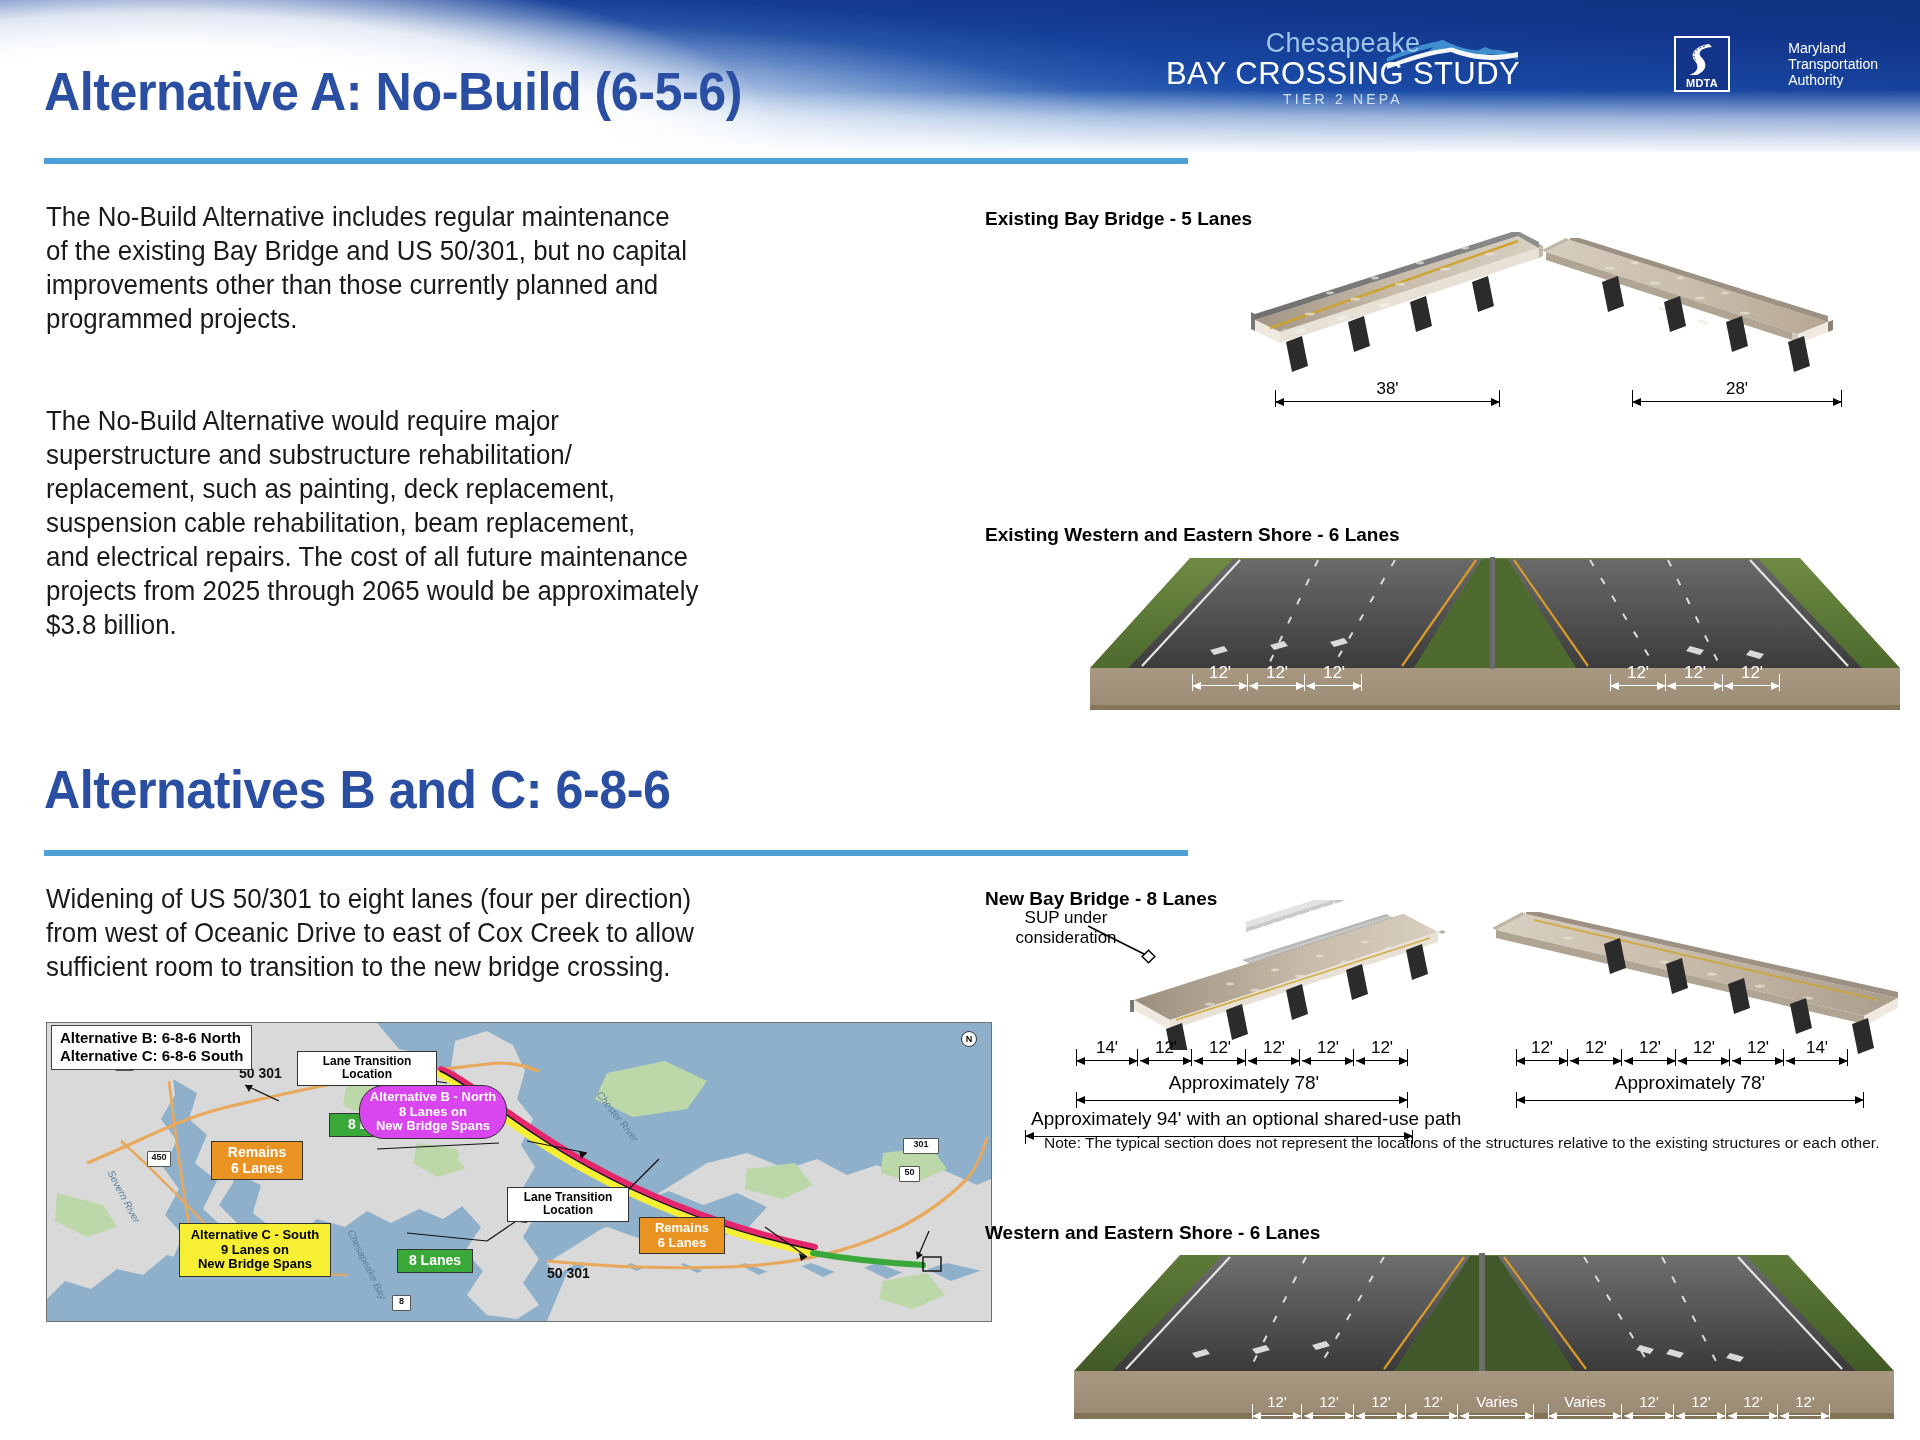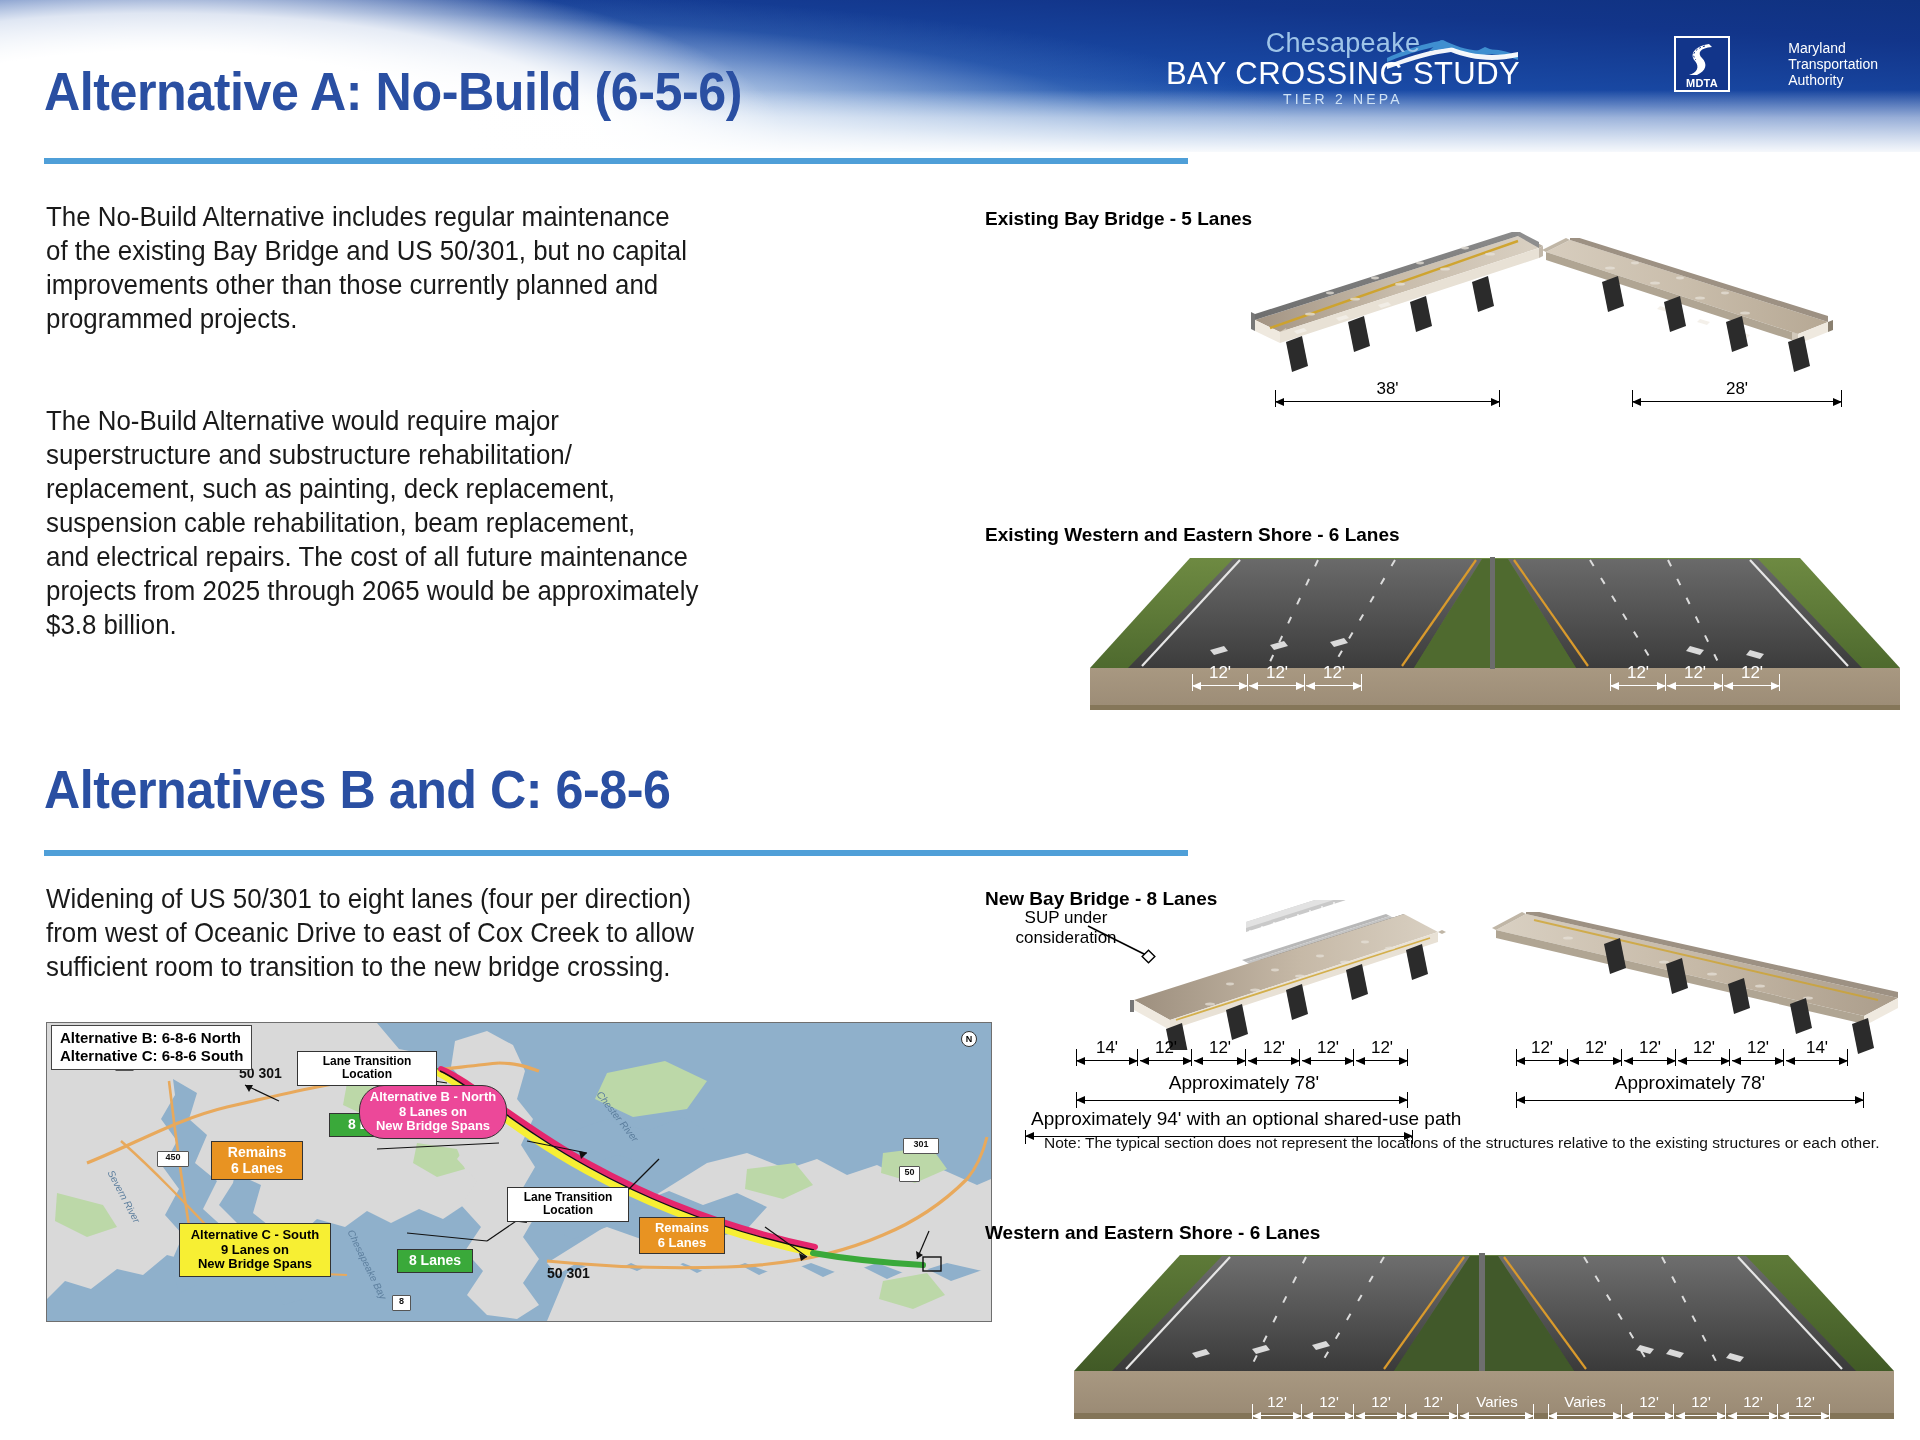--- a/index.html
+++ b/index.html
@@ -184,21 +184,21 @@
     position: absolute;
     font-weight: 700;
     text-align: center;
     line-height: 1.12;
     border: 1px solid #333;
     white-space: pre-line;
   }
   .co-white { background: #ffffff; color: #000; }
   .co-green { background: #3aa93a; color: #ffffff; }
   .co-orange{ background: #e89322; color: #ffffff; }
-  .co-pink  { background: #ec4899; color: #ffffff; border-radius: 25px; }
+  .co-pink  { background: #d946ef; color: #ffffff; border-radius: 25px; }
   .co-yellow{ background: #f7ef33; color: #000000; }
   .map-title-box {
     position: absolute; background: #fff; border: 1px solid #444;
     font-weight: 700; font-size: 15px; line-height: 18px; color: #000;
     padding: 3px 8px 4px 8px; white-space: pre-line; z-index: 6;
   }
   .shield {
     position: absolute; background: #fff; border: 1px solid #555;
     font-size: 9px; font-weight: 700; color: #111; text-align: center;
     line-height: 11px; border-radius: 1px; z-index: 5;
@@ -570,21 +570,21 @@
     <div class="map-callout co-yellow" style="left:132px; top:200px; width:152px; font-size:13px; padding:4px 4px;">Alternative C - South
 9 Lanes on
 New Bridge Spans</div>
     <div class="map-callout co-white" style="left:460px; top:164px; width:122px; font-size:12px; padding:3px 4px;">Lane Transition
 Location</div>
     <div class="map-callout co-green" style="left:350px; top:226px; width:76px; font-size:14px; padding:3px 4px;">8 Lanes</div>
     <div class="map-callout co-orange" style="left:592px; top:194px; width:86px; font-size:13px; padding:3px 4px;">Remains
 6 Lanes</div>
 
     <div class="shield" style="left:68px; top:32px; width:19px; height:16px;">2</div>
-    <div class="shield" style="left:110px; top:128px; width:32px; height:16px;">450</div>
+    <div class="shield" style="left:100px; top:128px; width:24px; height:16px;">450</div>
     <div class="shield" style="left:345px; top:272px; width:19px; height:16px;">8</div>
     <div class="shield" style="left:856px; top:115px; width:36px; height:16px;">301</div>
     <div class="shield" style="left:852px; top:143px; width:21px; height:16px;">50</div>
 
     <div class="rte-label" style="left:192px; top:42px;">50 301</div>
     <div class="rte-label" style="left:500px; top:242px;">50 301</div>
 
     <div class="water-label" style="left:48px; top:168px; transform:rotate(62deg);">Severn River</div>
     <div class="water-label" style="left:540px; top:88px; transform:rotate(52deg);">Chester River</div>
     <div class="water-label" style="left:282px; top:236px; transform:rotate(64deg);">Chesapeake Bay</div>

